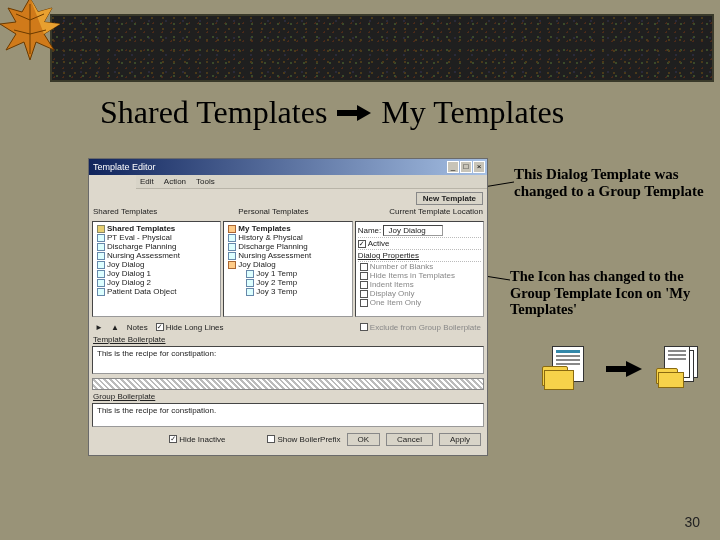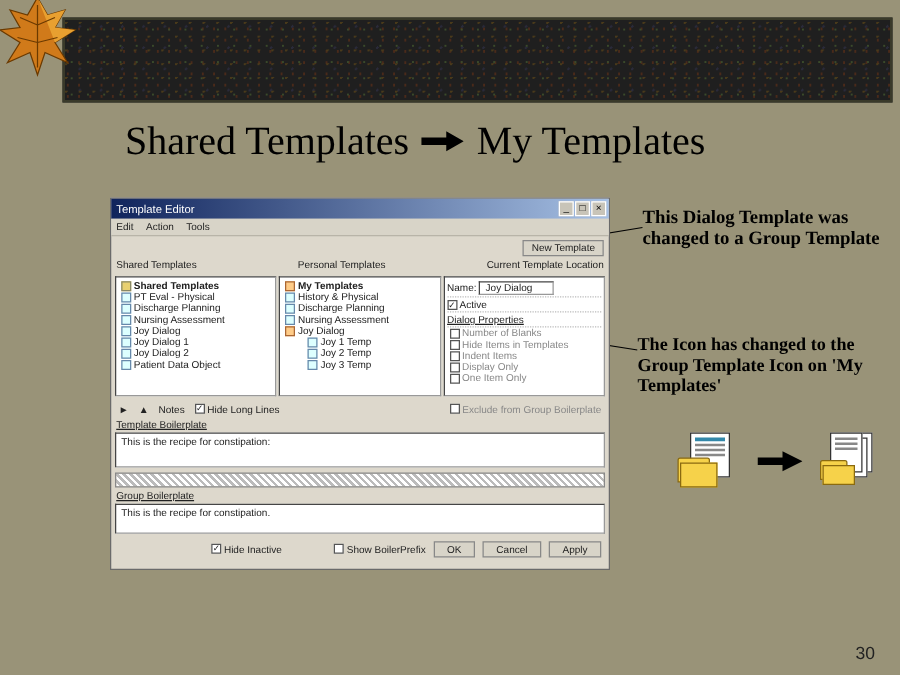--- a/index.html
+++ b/index.html
@@ -55,28 +55,29 @@
     padding: 0 2px 0 4px;
     font-size: 9px;
   }
   .titlebar .wbtns { display:flex; gap:1px; }
   .titlebar .wbtn { width:12px; height:12px; background:#c8c4b8; border:1px solid #fff; font-size:8px; line-height:10px; text-align:center; color:#000;}
   .menubar {
     height: 14px;
     background: #d8d4c8;
     display:flex; gap:10px; padding:0 4px; align-items:center;
     border-bottom:1px solid #b8b4a8;
+    margin-left:47px;
   }
   .toolbar {
     height: 18px;
     display:flex; align-items:center; justify-content:space-between;
     padding:0 4px;
   }
   .toolbar .btn {
-    background:#d8d4c8; border:1px solid #888; padding:1px 6px;
+    background:#d8d4c8; border:1px solid #888; padding:1px 6px;font-weight:bold;
   }
   .label-strip { height:12px; padding:0 4px; display:flex; justify-content:space-between; }
   .three-cols {
     display:flex; gap:2px; padding:2px 3px;
     height: 100px;
   }
   .col {
     flex:1; background:#fff; border:1px inset #999;
     padding:2px; overflow:hidden;
     position:relative;

